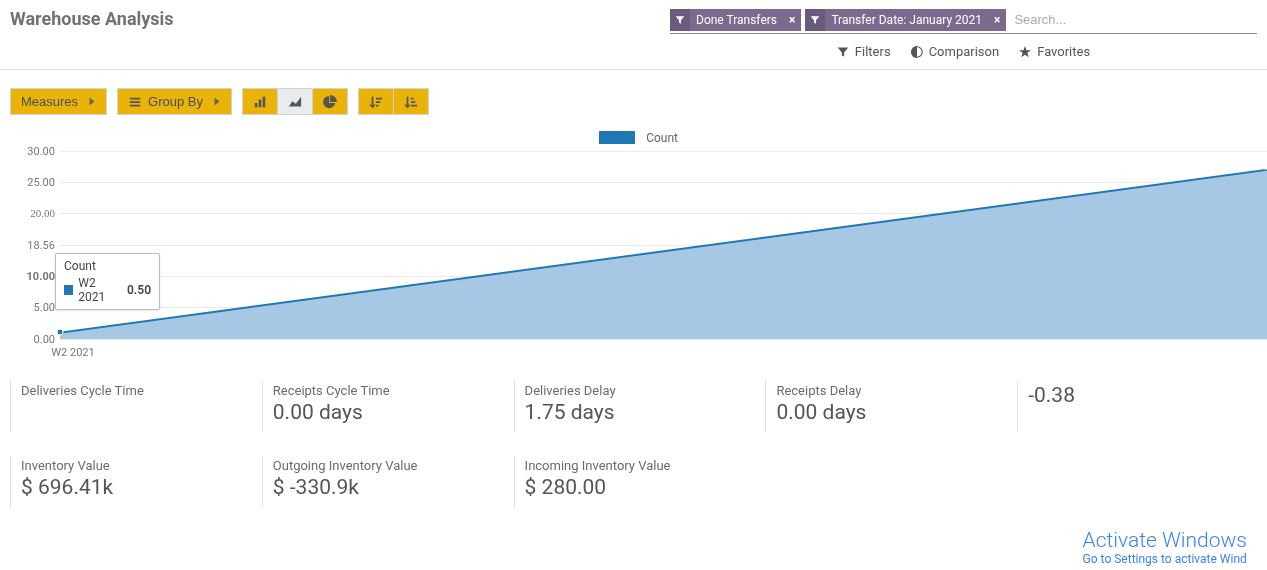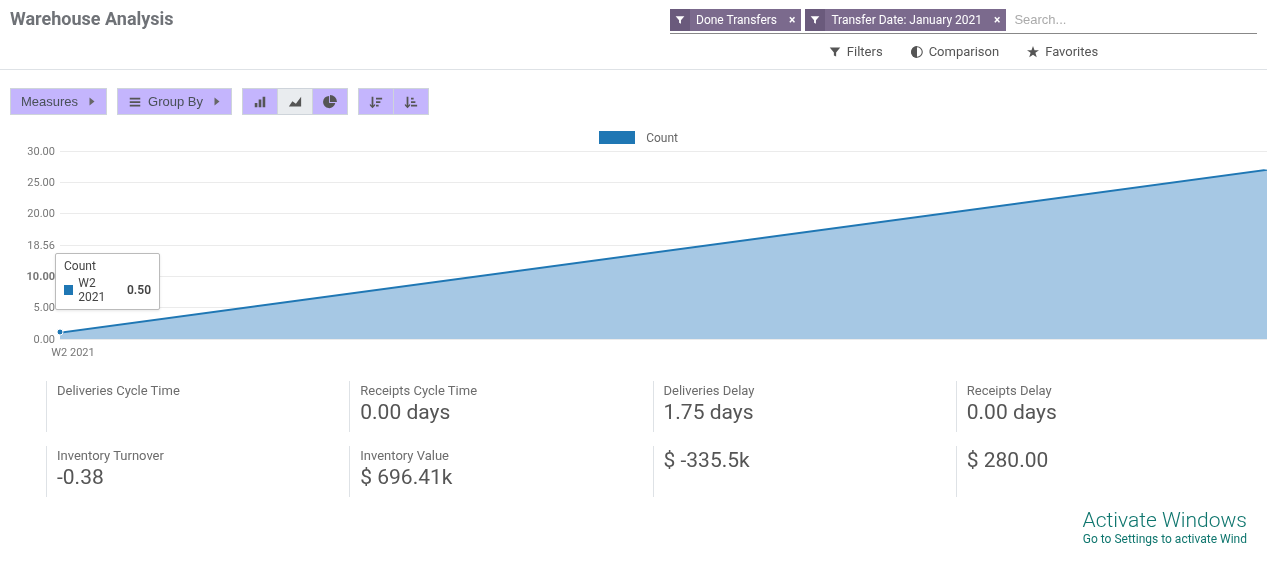--- a/index.html
+++ b/index.html
@@ -68,21 +68,21 @@
     color: #888;
     flex: 1;
     padding: 2px 4px;
     min-width: 80px;
   }
   .search-input::placeholder { color: #aaa; }
 
   .search-options {
     display: flex;
     justify-content: center;
-    gap: 28px;
+    gap: 20px;
     padding: 10px 0 10px 0;
   }
   .opt {
     display: flex;
     align-items: center;
     gap: 6px;
     color: #555;
     font-size: 13px;
     cursor: pointer;
   }
@@ -91,21 +91,21 @@
   .divider { border-bottom: 1px solid #dee2e6; }
 
   
   .toolbar {
     padding: 18px 10px 10px 10px;
     display: flex;
     gap: 10px;
   }
   .btn {
     border: 1px solid #ced4da;
-    background: #c4b5fd;
+    background: #eab308;
     padding: 5px 10px;
     font-size: 13px;
     color: #495057;
     cursor: pointer;
     display: inline-flex;
     align-items: center;
     gap: 6px;
   }
   .btn-group { display: flex; }
   .btn-group .btn { margin-left: -1px; }
@@ -213,46 +213,45 @@
   .tooltip-row { display: flex; align-items: center; gap: 5px; }
   .tooltip-swatch {
     width: 10px; height: 10px;
     background: #1f77b4;
   }
   .tooltip-val { margin-left: auto; font-weight: 600;}
 
   
   .kpi-grid {
     display: grid;
-    grid-template-columns: repeat(4, 1fr);
-    gap: 2px;
+    grid-template-columns: repeat(5, 1fr);
+    gap: 12px;
     padding: 30px 10px 10px 10px;
-    margin-left: 36px;
   }
   .kpi {
     border-left: 1px solid #dee2e6;
     padding: 2px 0 8px 10px;
     margin-bottom: 12px;
   }
   .kpi-label {
     font-size: 13px;
     color: #6c6c6c;
     margin-bottom: 2px;
   }
   .kpi-value {
     font-size: 21px;
     color: #555;
   }
 
   .watermark {
     position: absolute;
     right: 20px;
-    bottom: 24px;
-    text-align: right;
-    color: #0f766e;
+    bottom: 4px;
+    text-align: left;
+    color: #3b82f6;
     pointer-events: none;
   }
   .watermark-title { font-size: 21px; font-weight: 300; }
   .watermark-sub { font-size: 12px; }
 </style>
 </head>
 <body>
 
 <div class="control-panel">
   <div class="breadcrumbs">
@@ -355,21 +354,21 @@
   <div class="legend">
     <span class="legend-swatch"></span>
     <span class="legend-label">Count</span>
   </div>
   <div class="plot">
     <div class="y-axis" id="y-axis">
         <div class="y-tick" style="top: 100%;">0.00</div>
         <div class="y-tick" style="top: 83.3333%;">5.00</div>
         <div class="y-tick" style="top: 66.6667%; font-weight: bold;">10.00</div>
         <div class="y-tick" style="top: 50%;">18.56</div>
-        <div class="y-tick" style="top: 33.3333%;">20.00</div>
+        <div class="y-tick" style="top: 33.3333%; font-family: Liberation Serif, serif;">20.00</div>
         <div class="y-tick" style="top: 16.6667%;">25.00</div>
         <div class="y-tick" style="top: 0%;">30.00</div>
       </div>
     <div class="grid" id="grid">
         <div class="grid-line" style="top: 100%;"></div>
         <div class="grid-line" style="top: 83.3333%;"></div>
         <div class="grid-line" style="top: 66.6667%;"></div>
         <div class="grid-line" style="top: 50%;"></div>
         <div class="grid-line" style="top: 33.3333%;"></div>
         <div class="grid-line" style="top: 16.6667%;"></div>
@@ -404,31 +403,32 @@
     </div>
     <div class="kpi">
       <div class="kpi-label">Deliveries Delay</div>
       <div class="kpi-value">1.75 days</div>
     </div>
     <div class="kpi">
       <div class="kpi-label">Receipts Delay</div>
       <div class="kpi-value">0.00 days</div>
     </div>
     <div class="kpi">
-      <div class="kpi-label">Inventory Turnover</div>
       <div class="kpi-value">-0.38</div>
     </div>
     <div class="kpi">
       <div class="kpi-label">Inventory Value</div>
       <div class="kpi-value">$ 696.41k</div>
     </div>
     <div class="kpi">
-      <div class="kpi-value">$ -335.5k</div>
-    </div>
-    <div class="kpi">
+      <div class="kpi-label">Outgoing Inventory Value</div>
+      <div class="kpi-value">$ -330.9k</div>
+    </div>
+    <div class="kpi">
+      <div class="kpi-label">Incoming Inventory Value</div>
       <div class="kpi-value">$ 280.00</div>
     </div>
   </div>
 
 <div class="watermark">
   <div class="watermark-title">Activate Windows</div>
   <div class="watermark-sub">Go to Settings to activate Wind</div>
 </div>
 
 </body></html>

